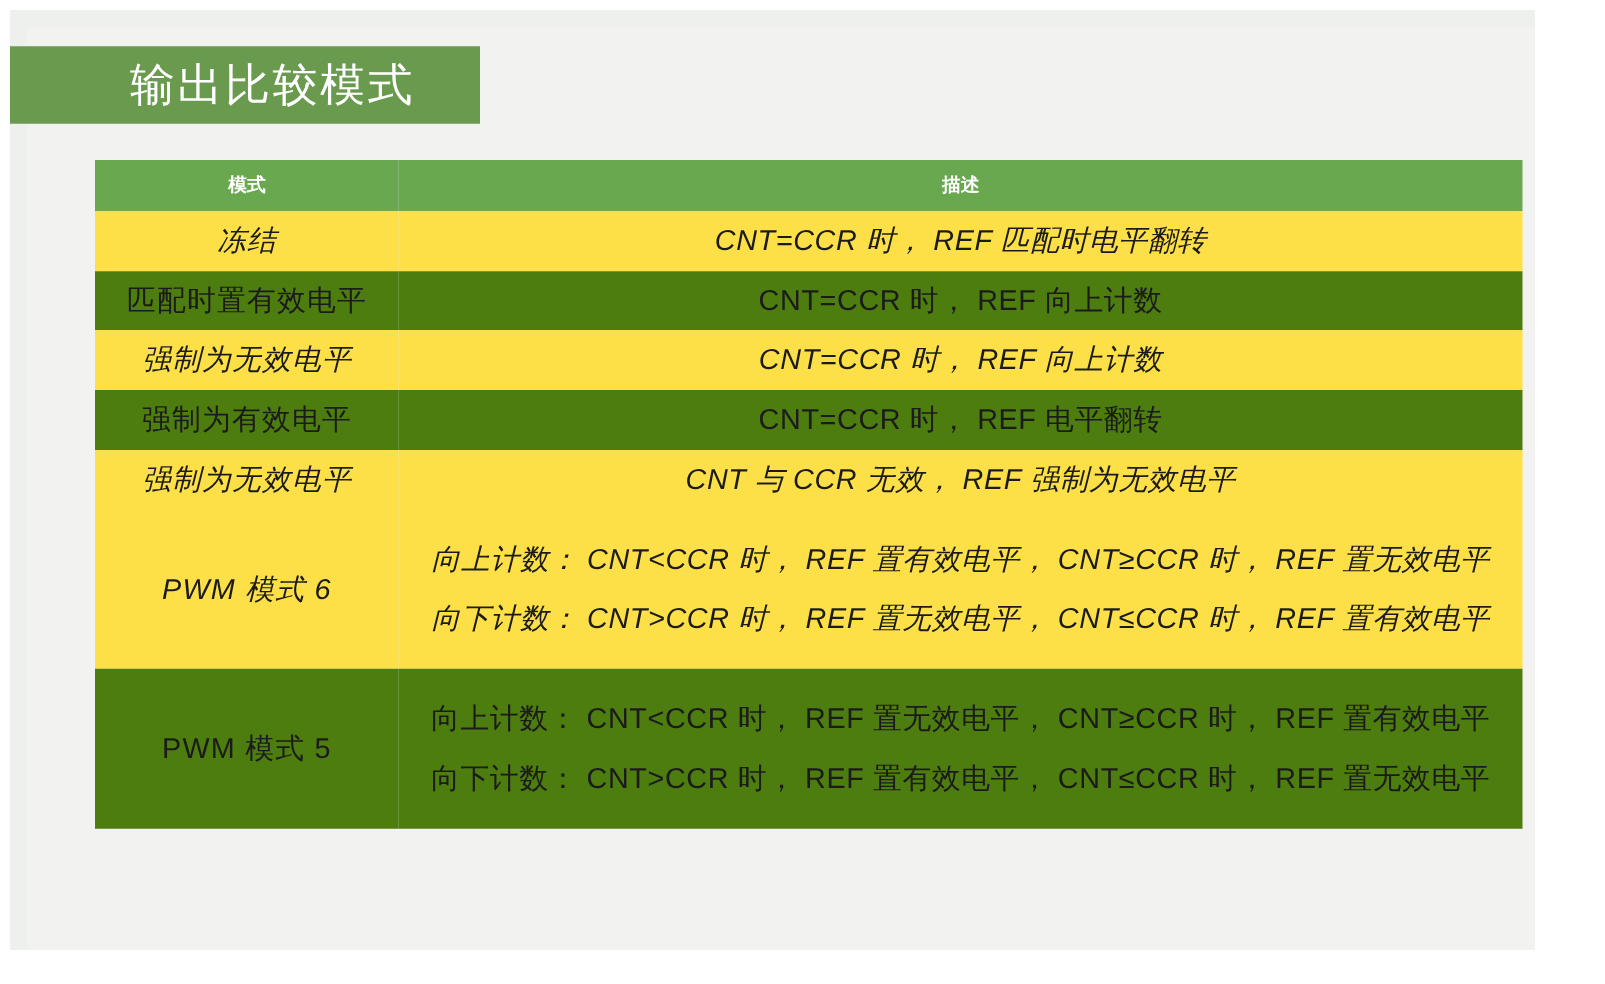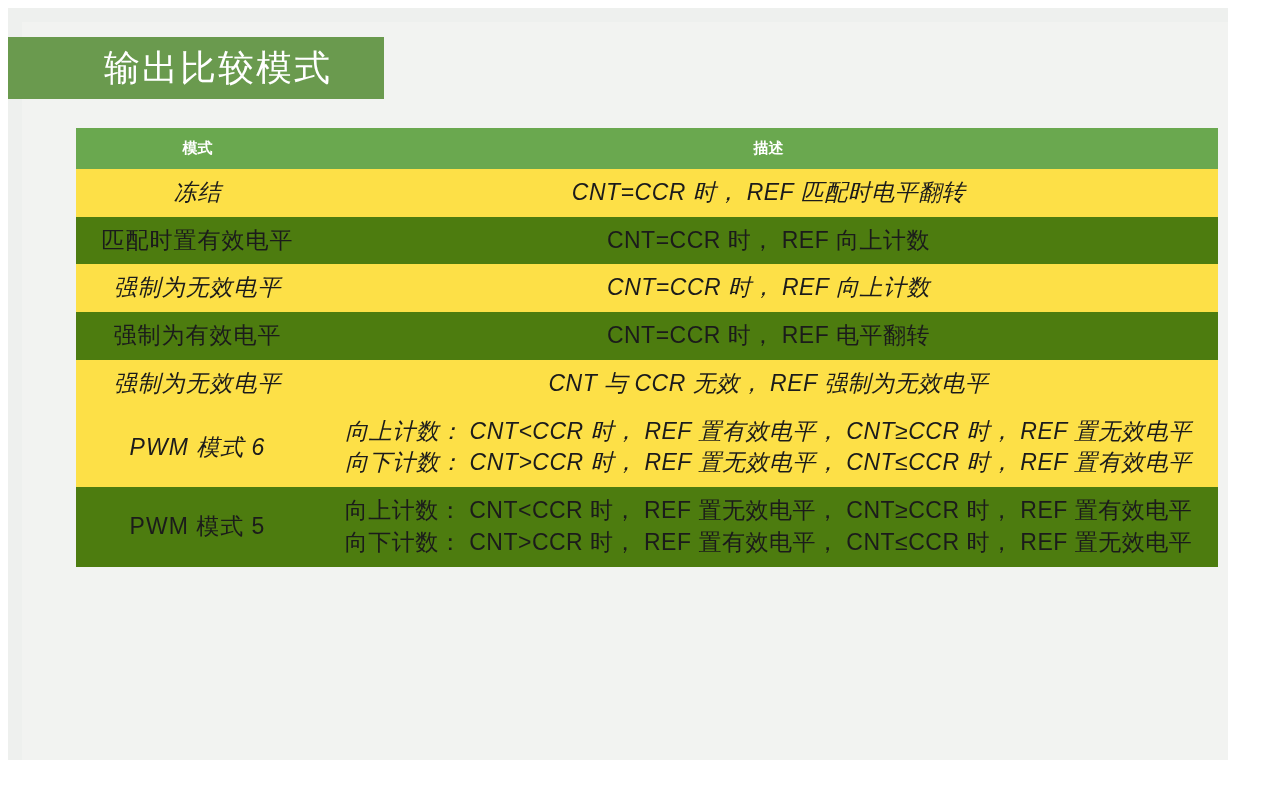--- a/index.html
+++ b/index.html
@@ -97,21 +97,21 @@
     padding: 8px 10px;
     border: none;
     line-height: 1.38;
   }
   table.modes tr.alt td { background: #fde047; font-style: italic; }
   table.modes tr.norm td { background: #4d7c0f; }
   table.modes td.mode-cell { letter-spacing: 1px; }
   table.modes td.desc-cell { letter-spacing: 0.5px; }
   .desc-line { display: block; }
   .pwm-row td { padding-top: 12px; padding-bottom: 12px; }
-  .pwm-row .desc-line { margin: 0 0; }
+  .pwm-row .desc-line { margin: 16px 0; }
 </style>
 </head>
 <body>
 
 <div class="slide">
   <div class="panel"></div>
   <div class="panel-inner"></div>
   <div class="white-right"></div>
   <div class="white-bottom"></div>
 

